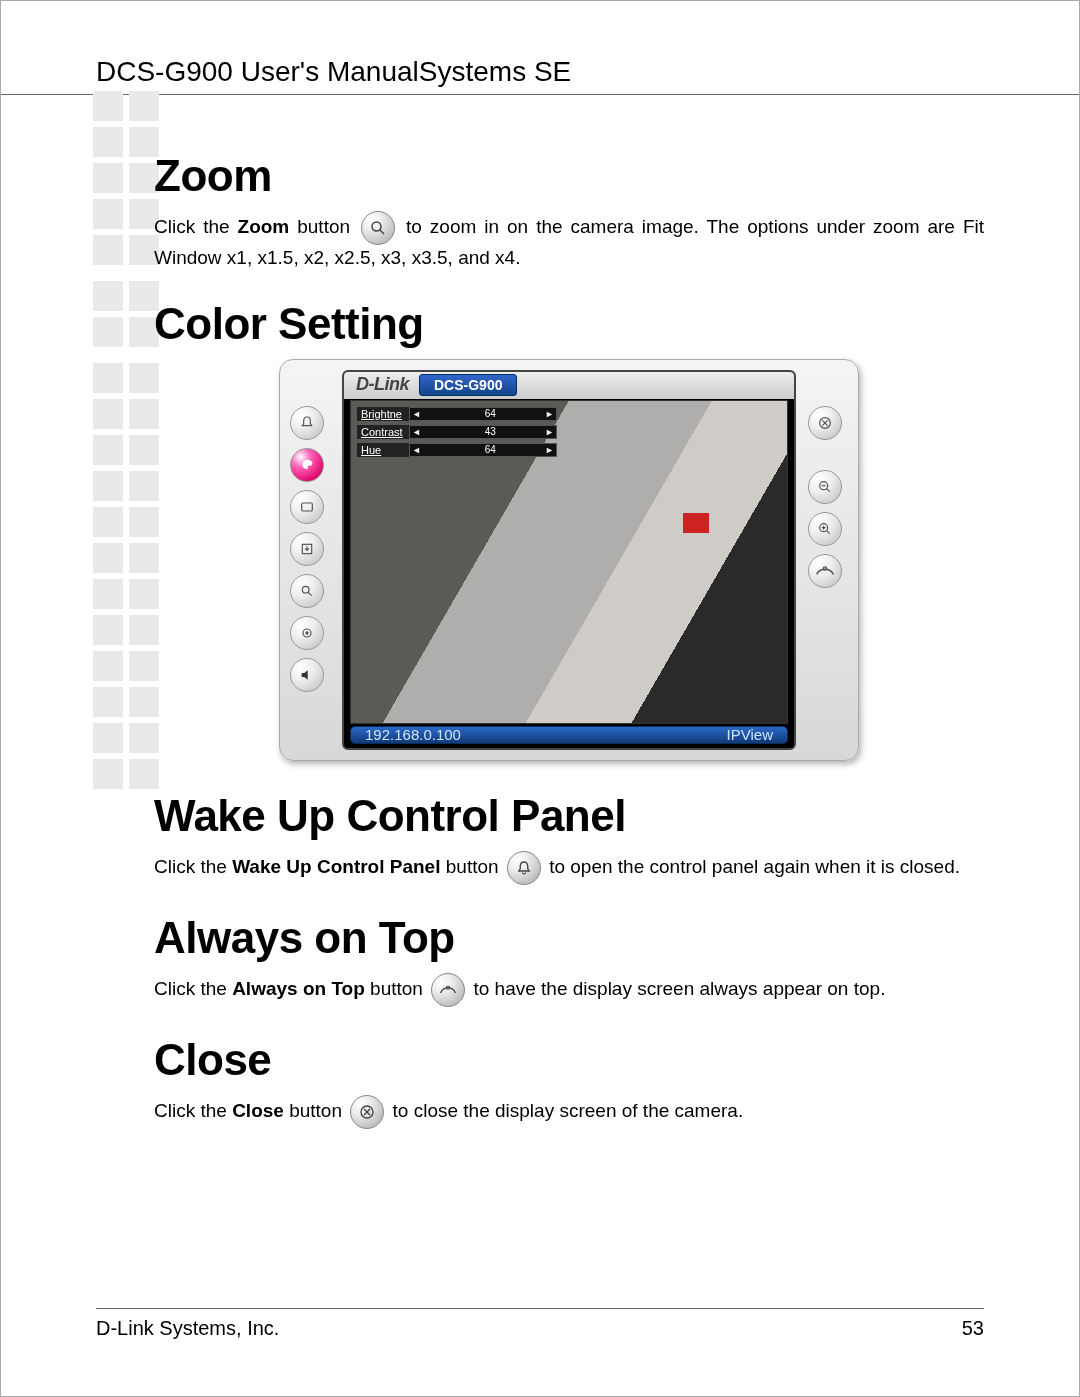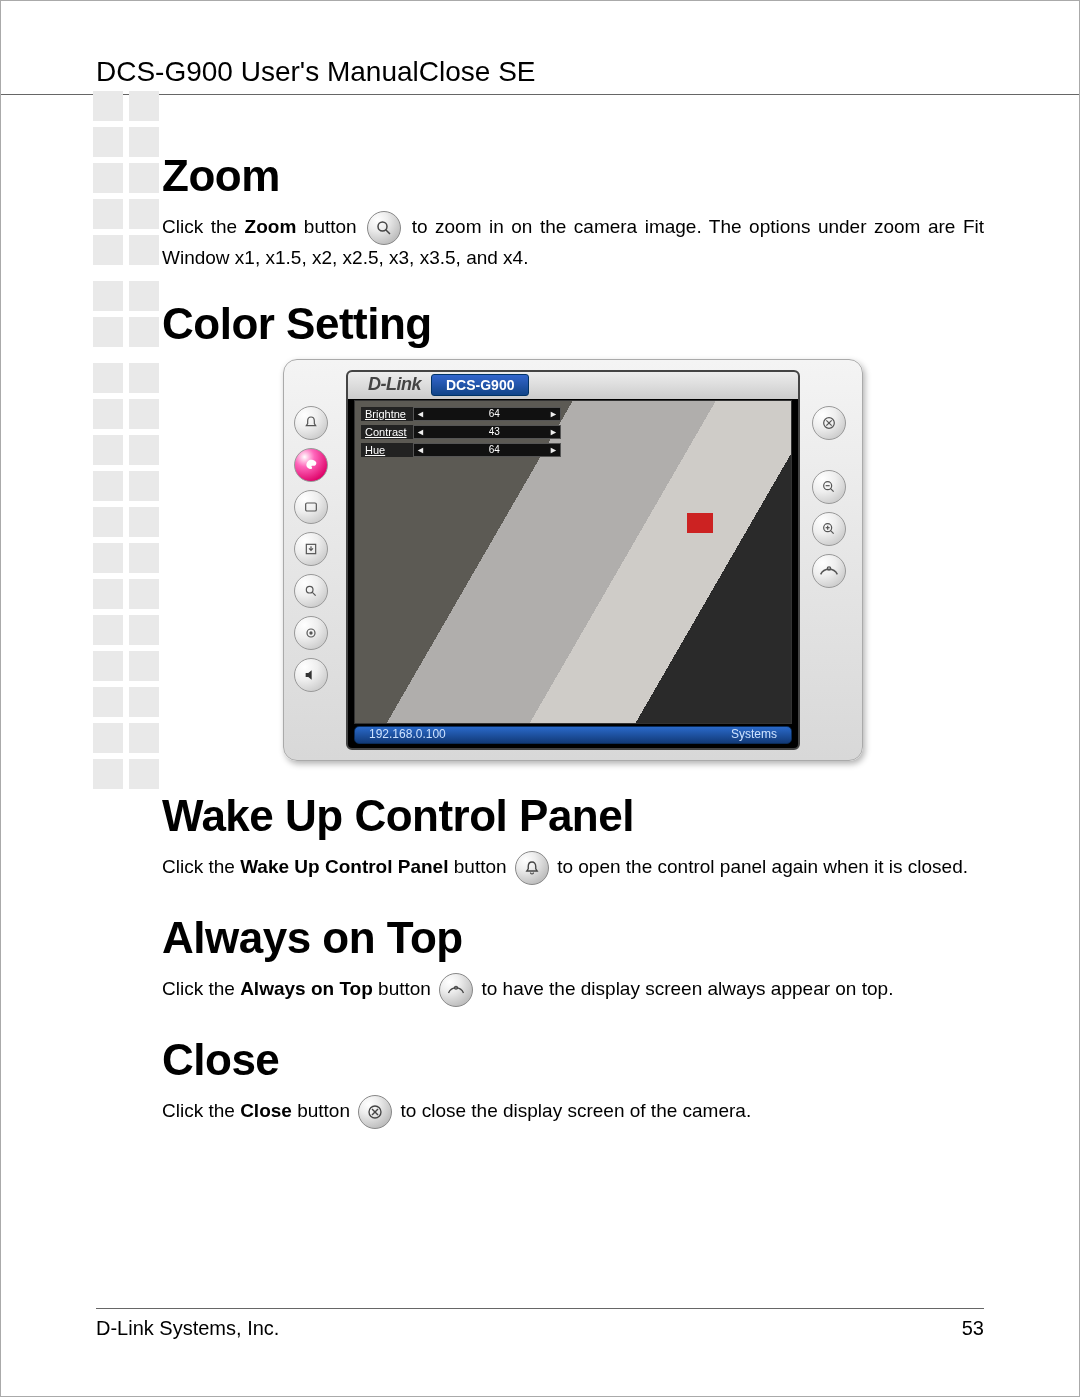--- a/index.html
+++ b/index.html
@@ -42,21 +42,21 @@
     height: 30px;
     background: #e9e9e9;
     display: inline-block;
     margin: 2px;
     vertical-align: top;
   }
   .row { display: flex; gap: 6px; margin-bottom: 6px; }
   .row .sq { margin: 0; }
   .content {
     position: absolute;
-    left: 161px;
+    left: 153px;
     top: 150px;
     right: 95px;
   }
   h2 {
     font-family: "Arial Narrow", Arial, sans-serif;
     font-stretch: condensed;
     font-weight: bold;
     font-size: 44px;
     letter-spacing: -0.5px;
     margin-bottom: 10px;
@@ -124,21 +124,21 @@
     height: 380px;
     overflow: hidden;
   }
   .brand-bar {
     position: absolute;
     top: -1px; left: 0; right: 0;
     height: 28px;
     background: linear-gradient(#eee,#ccc);
     display: flex;
     align-items: center;
-    padding: 0 20px;
+    padding: 0 12px;
     gap: 10px;
   }
   .brand {
     font-weight: bold;
     font-style: italic;
     font-size: 18px;
     color: #444;
     letter-spacing: -0.5px;
   }
   .model-tag {
@@ -196,35 +196,35 @@
     height: 20px;
     background: #c22;
   }
   .status-bar {
     position: absolute;
     left: 6px; right: 6px; bottom: 4px;
     height: 18px;
     background: linear-gradient(#2a69c9, #123a78);
     border-radius: 5px;
     display: flex;
-    align-items: flex-start;
+    align-items: center;
     justify-content: space-between;
     padding: 0 14px;
-    font-size: 12px;
+    font-size: 15px;
     color: #cde2ff;
     border: 1px solid #0a2c5a;
     margin-top: 40px;
   }
 </style>
 </head>
 <body>
 
 <div class="header">
   <span>DCS-G900 User's Manual</span>
-  <span>Close SE</span>
+  <span>Systems SE</span>
 </div>
 
 <div class="squares">
   <div class="row">
       <div class="sq"></div>
       <div class="sq"></div>
     </div>
   <div class="row">
       <div class="sq"></div>
       <div class="sq"></div>
@@ -389,21 +389,21 @@
                   <span class="sl-arrow">◄</span>
                   <span class="sl-val">64</span>
                   <span class="sl-arrow">►</span>
                 </div>
             </div>
           </div>
           <div class="red-sq"></div>
         </div>
         <div class="status-bar">
           <span>192.168.0.100</span>
-          <span>Systems</span>
+          <span>IPView</span>
         </div>
       </div>
 
       <div class="side-col right">
         <div class="side-btn">
             <svg width="16" height="16" viewBox="0 0 24 24">
               <circle cx="12" cy="12" r="8" fill="none" stroke="#555" stroke-width="1.8"></circle>
               <line x1="8" y1="8" x2="16" y2="16" stroke="#555" stroke-width="1.8"></line>
               <line x1="16" y1="8" x2="8" y2="16" stroke="#555" stroke-width="1.8"></line>
             </svg>

